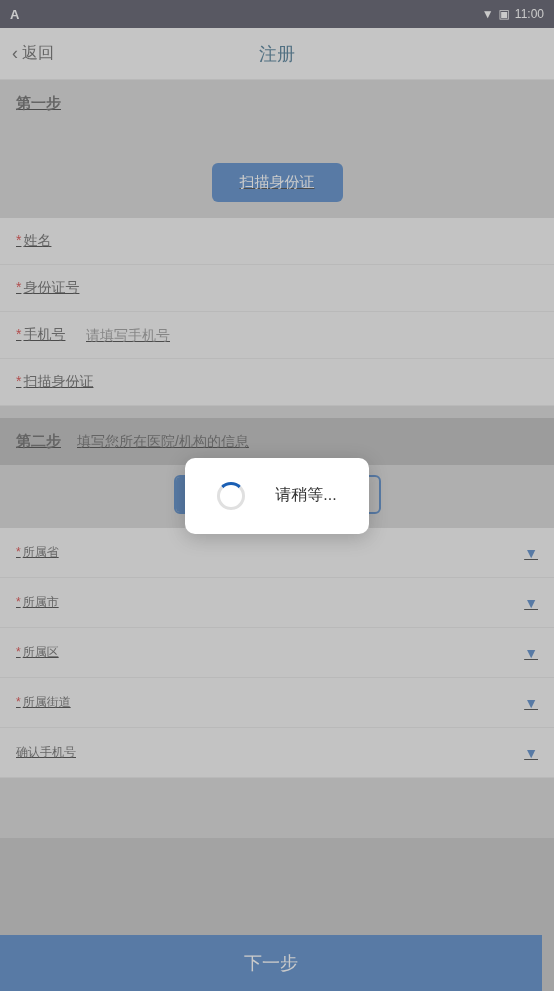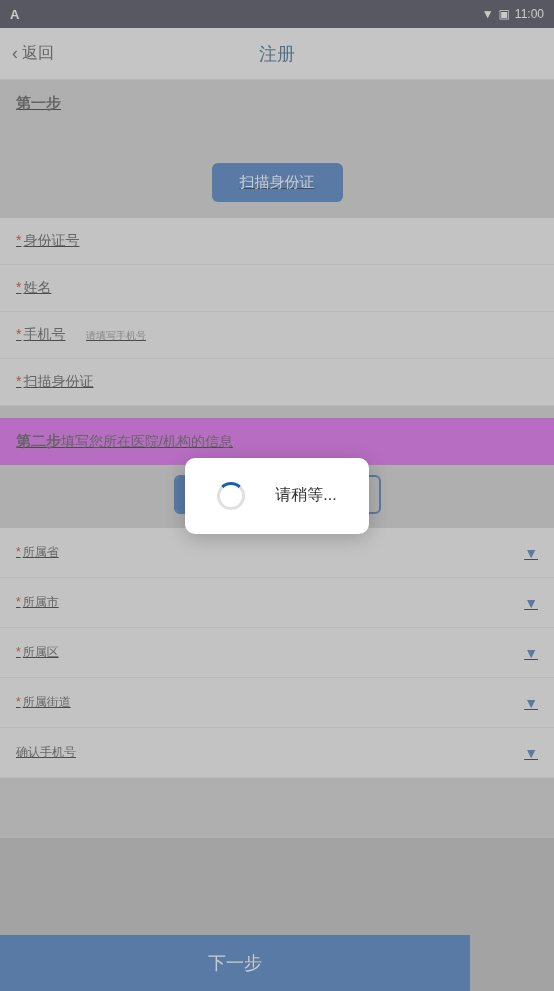--- a/index.html
+++ b/index.html
@@ -122,36 +122,37 @@
     }
     .required-star {
       color: #cc0000;
       margin-right: 2px;
     }
     .form-input {
       flex: 1;
       background: transparent;
       border: none;
       outline: none;
-      font-size: 10px;
+      font-size: 14px;
       color: #15803d;
     }
 
     
     .section-divider {
       height: 12px;
       background: #c8c8c8;
     }
 
     
     .step2-header {
-      background: #d946ef;
+      background: #a3a3a3;
       padding: 14px 16px;
       display: flex;
       align-items: center;
+      gap: 16px;
     }
 
     
     .tab-area {
       background: #c8c8c8;
       display: flex;
       justify-content: center;
       padding: 10px 0 14px 0;
     }
     .tab-group {
@@ -195,21 +196,21 @@
     .dropdown-arrow {
       color: #1a5fb4;
       font-size: 14px;
     }
 
     
     .bottom-bar {
       position: fixed;
       bottom: 0;
       left: 0;
-      width: 470px;
+      width: 542px;
       height: 56px;
       background: #1a5fb4;
       display: flex;
       align-items: center;
       justify-content: center;
       cursor: pointer;
     }
     .bottom-btn-label {
       color: white;
       font-size: 18px;
@@ -281,28 +282,28 @@
   </div>
 
   <div class="scan-btn-area">
     <button class="scan-btn">扫描身份证</button>
   </div>
 
   <div class="form-section">
 
     <div class="form-row">
       <span class="form-label">
-        <span class="required-star">*</span><span>身份证号</span>
+        <span class="required-star">*</span><span>姓名</span>
       </span>
       <input class="form-input" type="text" placeholder="" style="">
     </div>
 
     <div class="form-row">
       <span class="form-label">
-        <span class="required-star">*</span><span>姓名</span>
+        <span class="required-star">*</span><span>身份证号</span>
       </span>
       <input class="form-input" type="text" placeholder="" style="">
     </div>
 
     <div class="form-row">
       <span class="form-label">
         <span class="required-star">*</span><span>手机号</span>
       </span>
       <input class="form-input" type="text" placeholder="请填写手机号" style="">
     </div>

